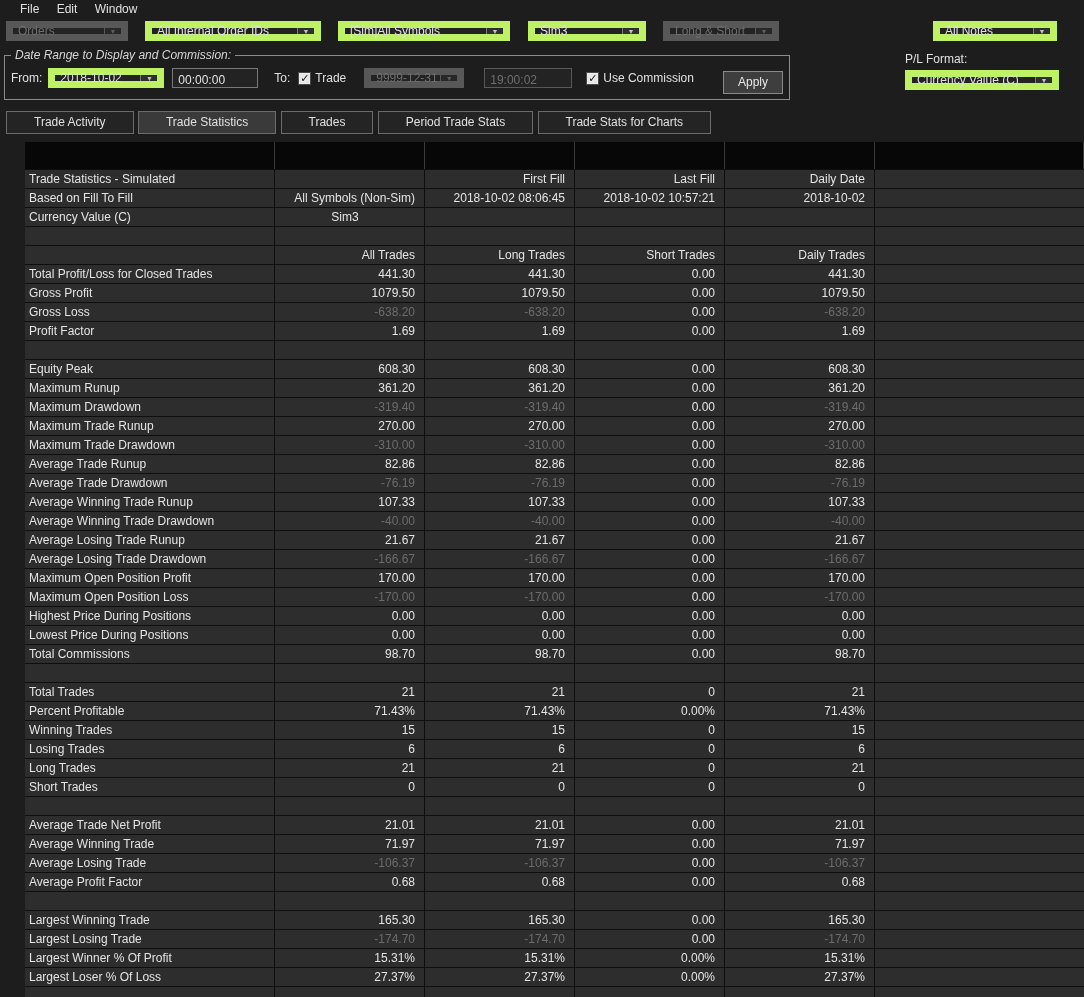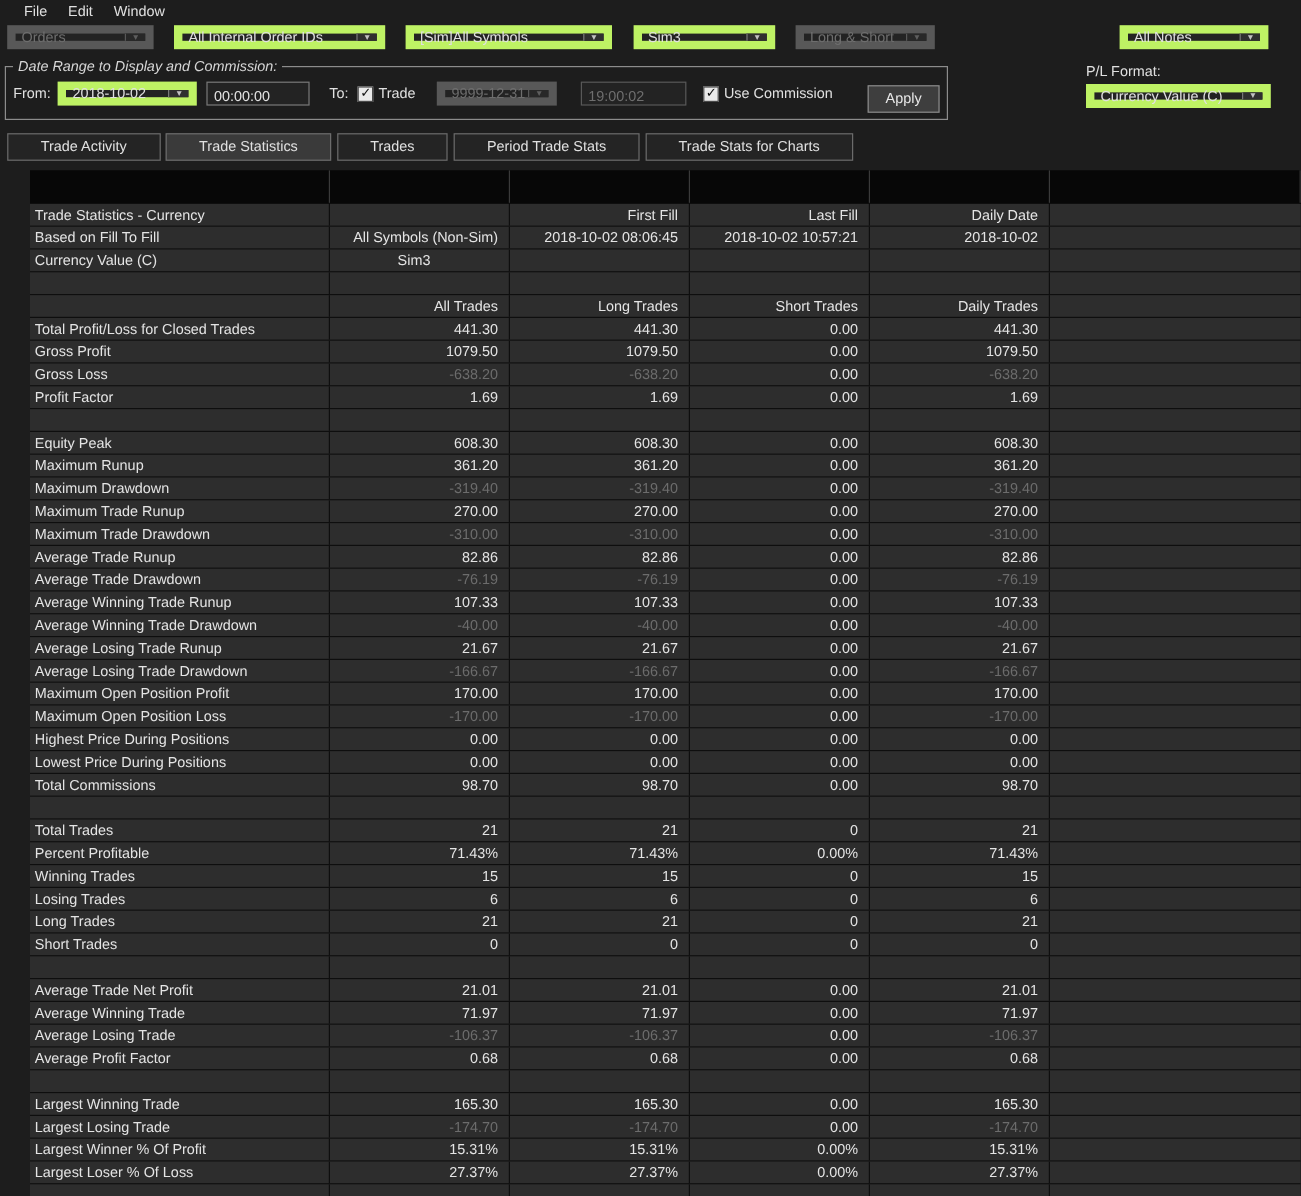--- a/index.html
+++ b/index.html
@@ -175,21 +175,21 @@
     <div class="thead">
       <div class="tcell c0"></div>
       <div class="tcell c1"></div>
       <div class="tcell c2"></div>
       <div class="tcell c3"></div>
       <div class="tcell c4"></div>
       <div class="tcell c5"></div>
     </div>
     <div id="table-body">
         <div class="trow">
-          <div class="tcell c0 lbl">Trade Statistics - Currency</div>
+          <div class="tcell c0 lbl">Trade Statistics - Simulated</div>
           <div class="tcell c1 val"></div>
           <div class="tcell c2 val">First Fill</div>
           <div class="tcell c3 val">Last Fill</div>
           <div class="tcell c4 val">Daily Date</div>
           <div class="tcell c5 val"></div>
         </div>
         <div class="trow">
           <div class="tcell c0 lbl">Based on Fill To Fill</div>
           <div class="tcell c1 val">All Symbols (Non-Sim)</div>
           <div class="tcell c2 val">2018-10-02 08:06:45</div>

